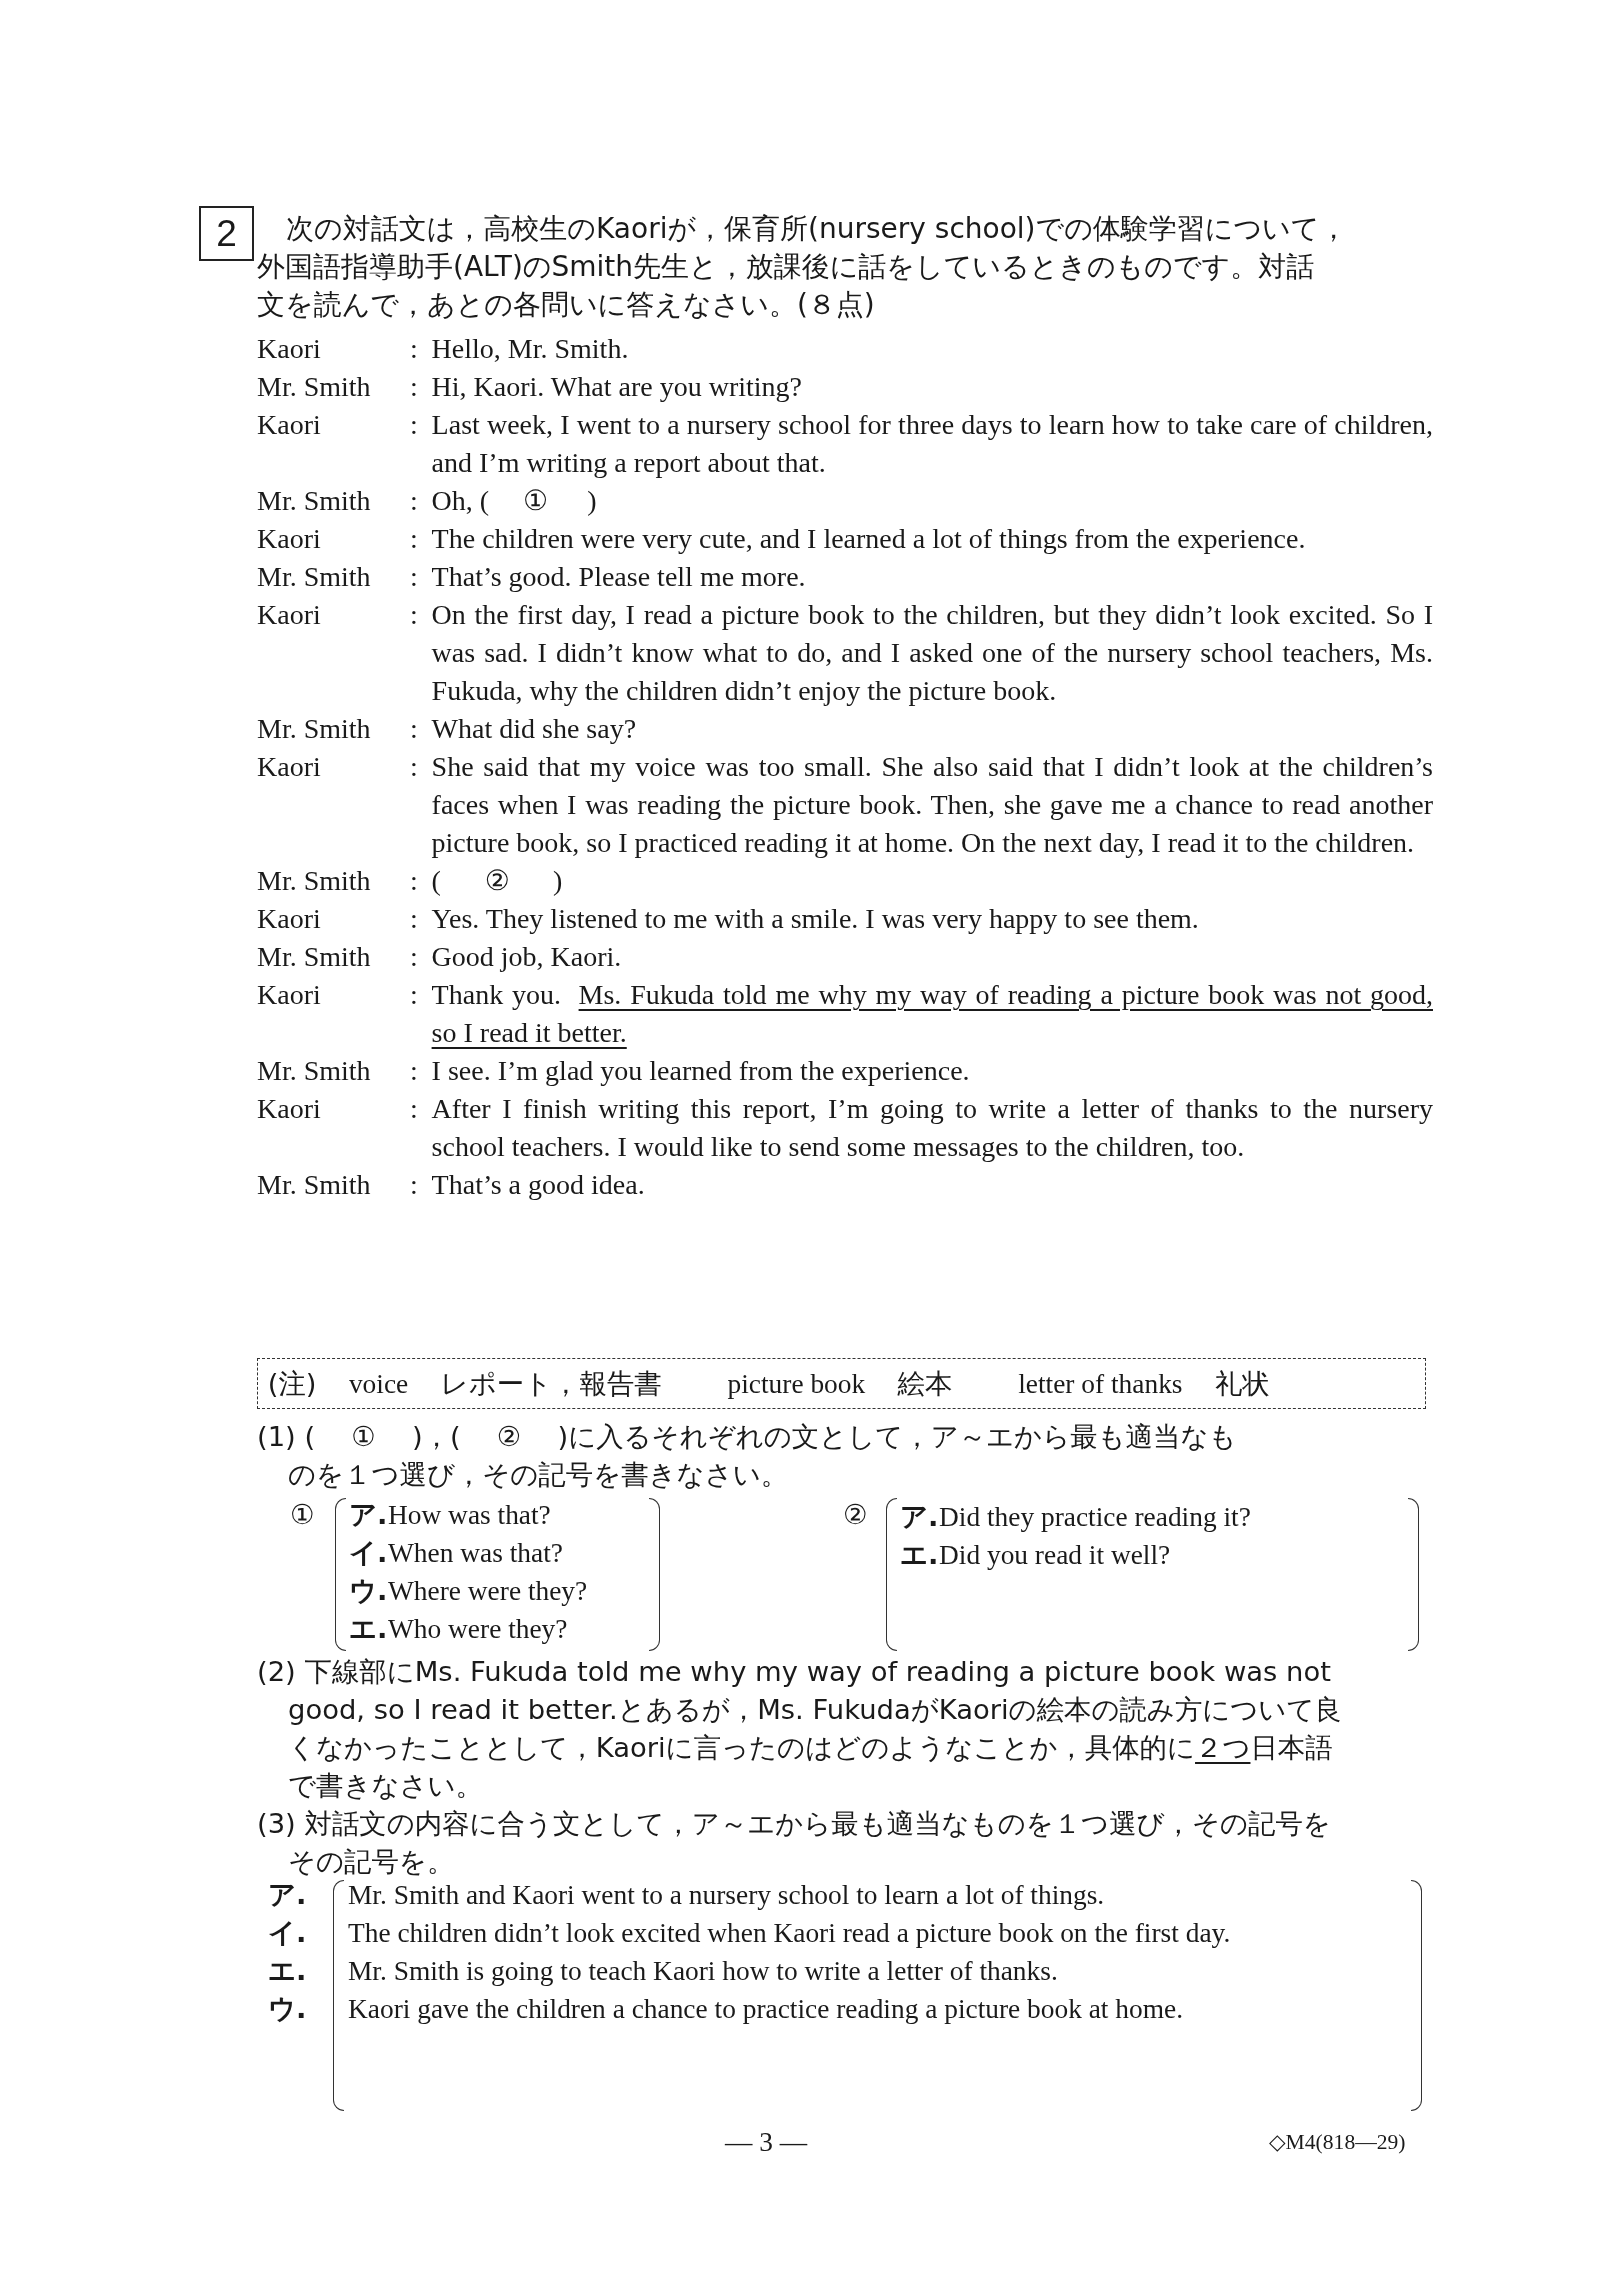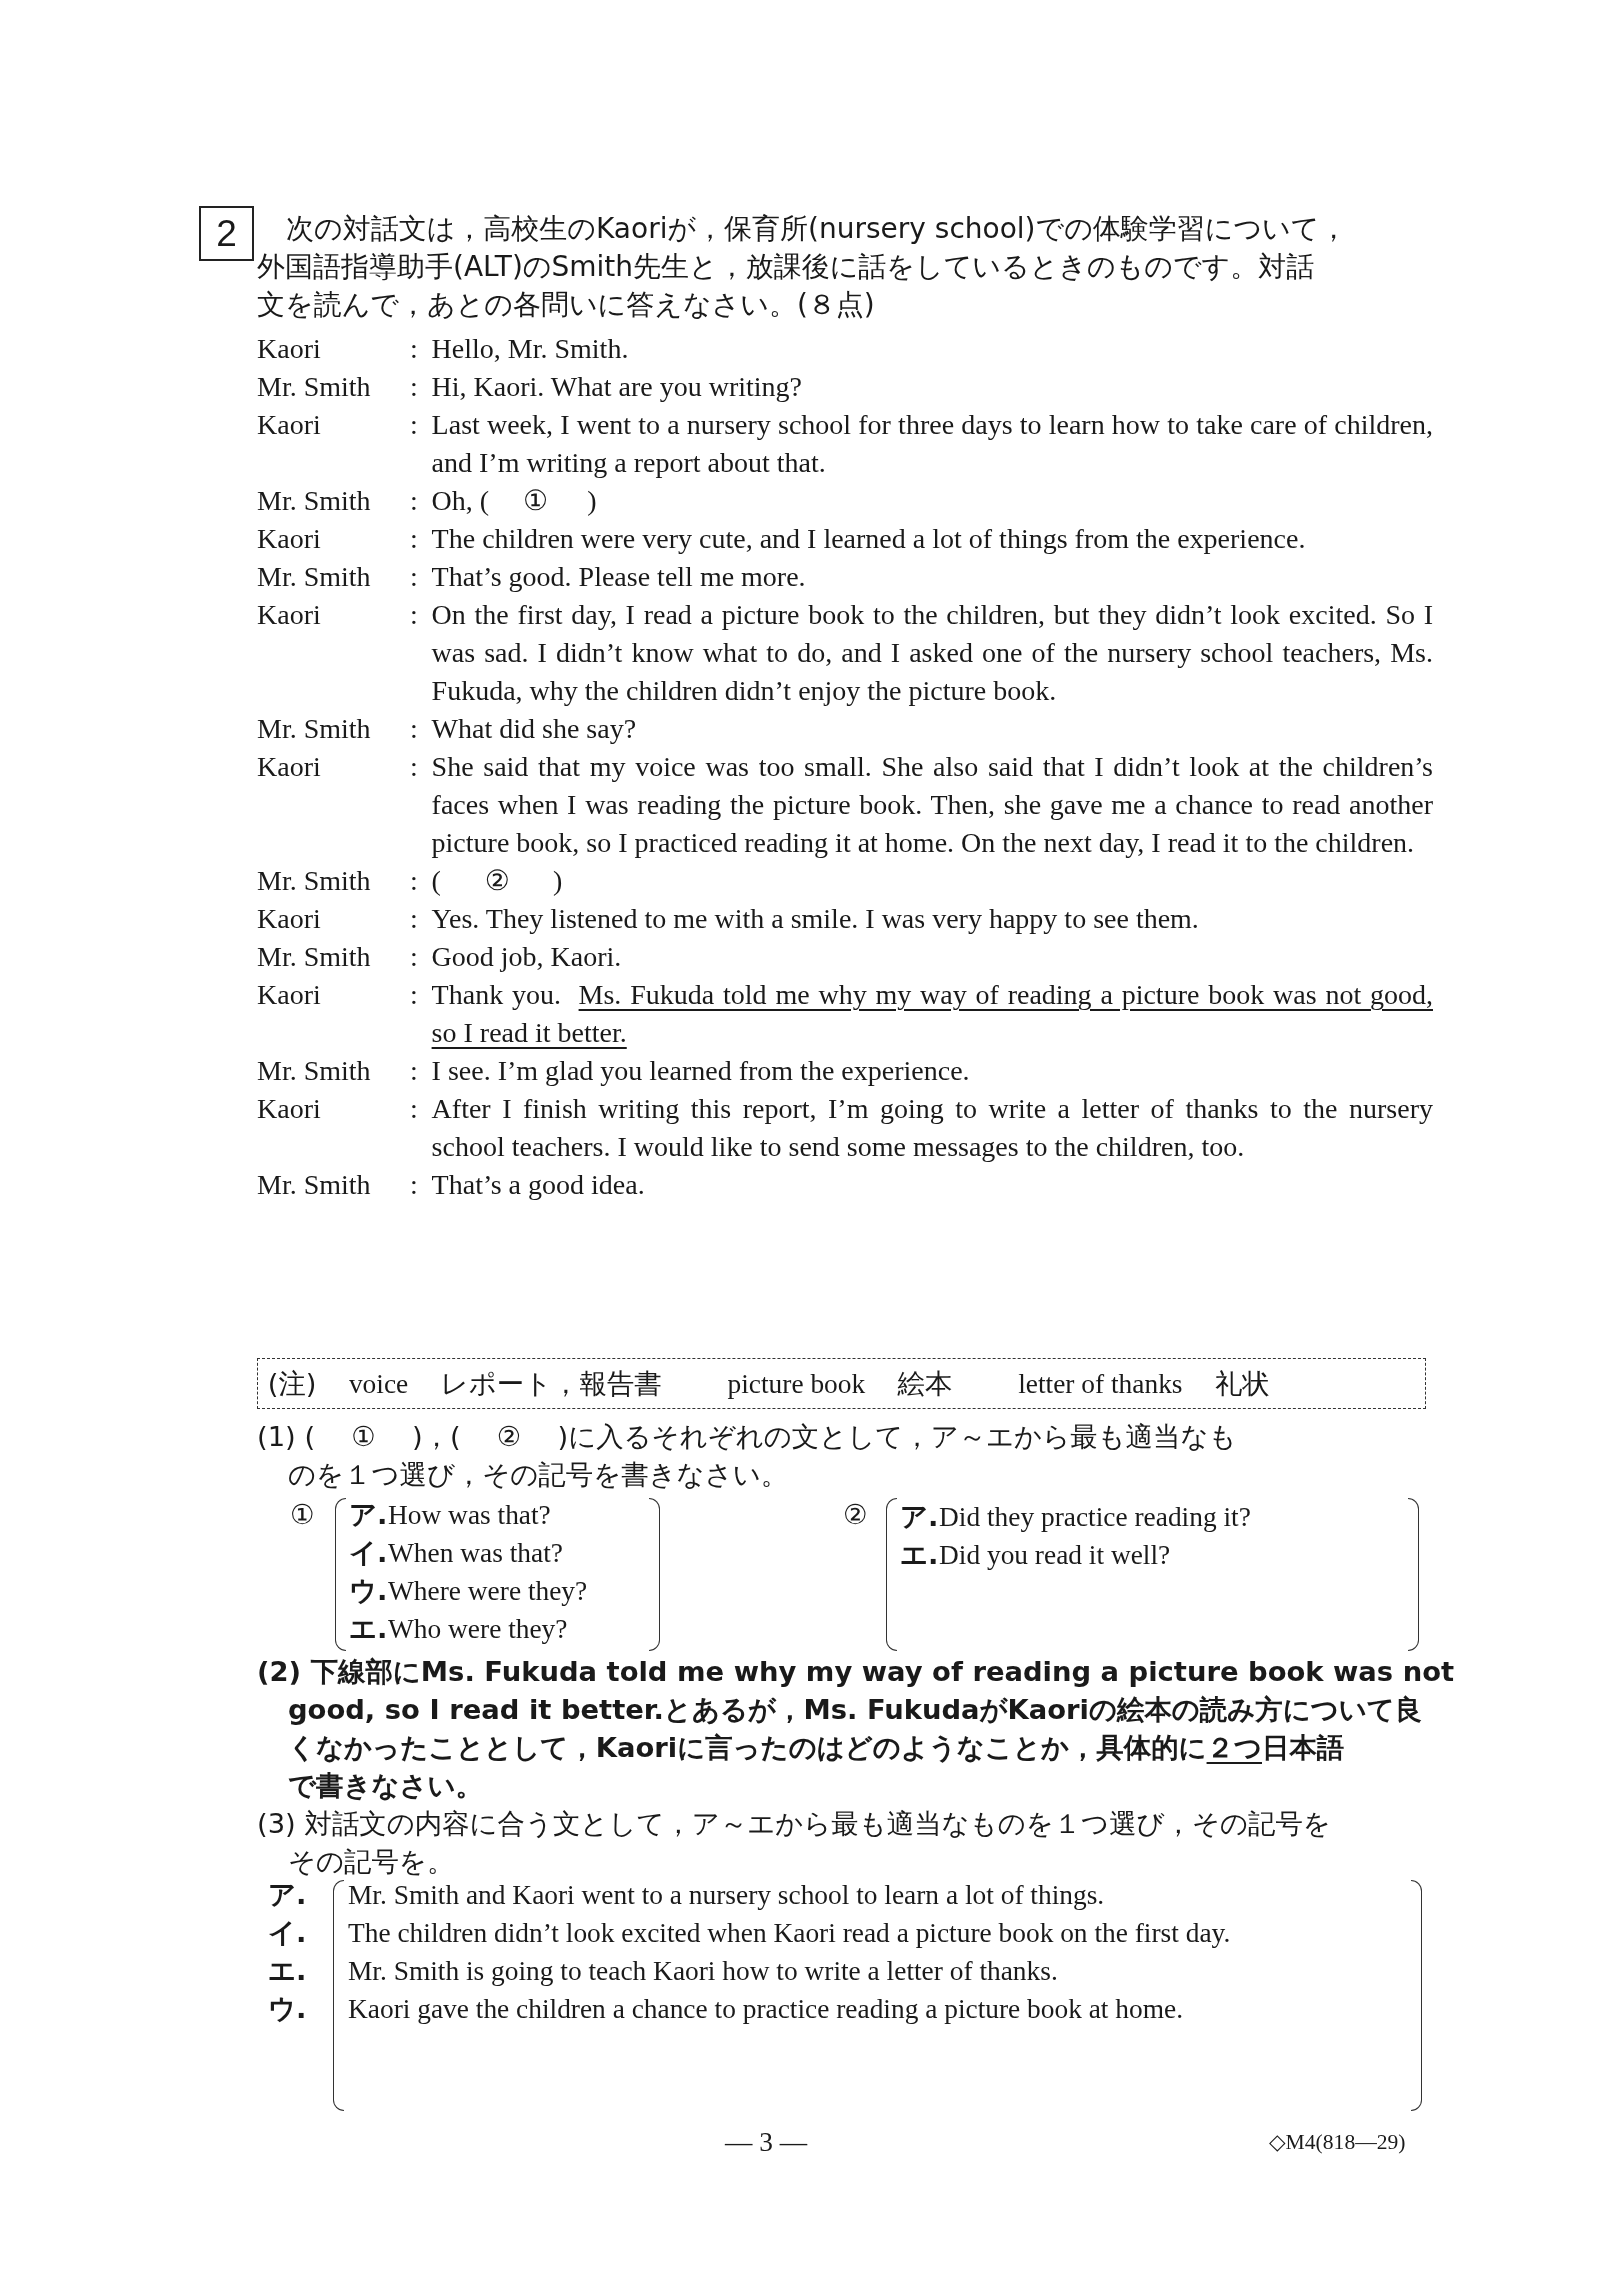--- a/index.html
+++ b/index.html
@@ -174,21 +174,21 @@
   <div class="choice-group" style="left:843px; top:1496px; width:578px; height:157px;">
     <span class="cg-label">②</span>
     <span class="bracket l" style="left:43px;"></span>
     <span class="bracket r" style="left:565px;"></span>
     <div style="position:absolute; left:57px; top:2px;">
       <span class="opt"><span class="kana">ア.</span><span>Did they practice reading it?</span></span>
       <span class="opt"><span class="kana">エ.</span><span>Did you read it well?</span></span>
     </div>
   </div>
 
-  <div class="q jp" style="top:1653px;font-weight:bold;">
+  <div class="q jp" style="top:1653px;">
     <span class="line"><span>(2)</span> <span>下線部にMs. Fukuda told me why my way of reading a picture book was not</span></span>
     <span class="line indent">good, so I read it better.とあるが，Ms. FukudaがKaoriの絵本の読み方について良</span>
     <span class="line indent"><span>くなかったこととして，Kaoriに言ったのはどのようなことか，具体的に</span><span class="ul2">２つ</span><span>日本語</span></span>
     <span class="line indent">で書きなさい。</span>
   </div>
 
   <div class="q jp" style="top:1805px;">
     <span class="line"><span>(3)</span> <span>対話文の内容に合う文として，ア～エから最も適当なものを１つ選び，その記号を</span></span>
     <span class="line indent">その記号を。</span>
   </div>

